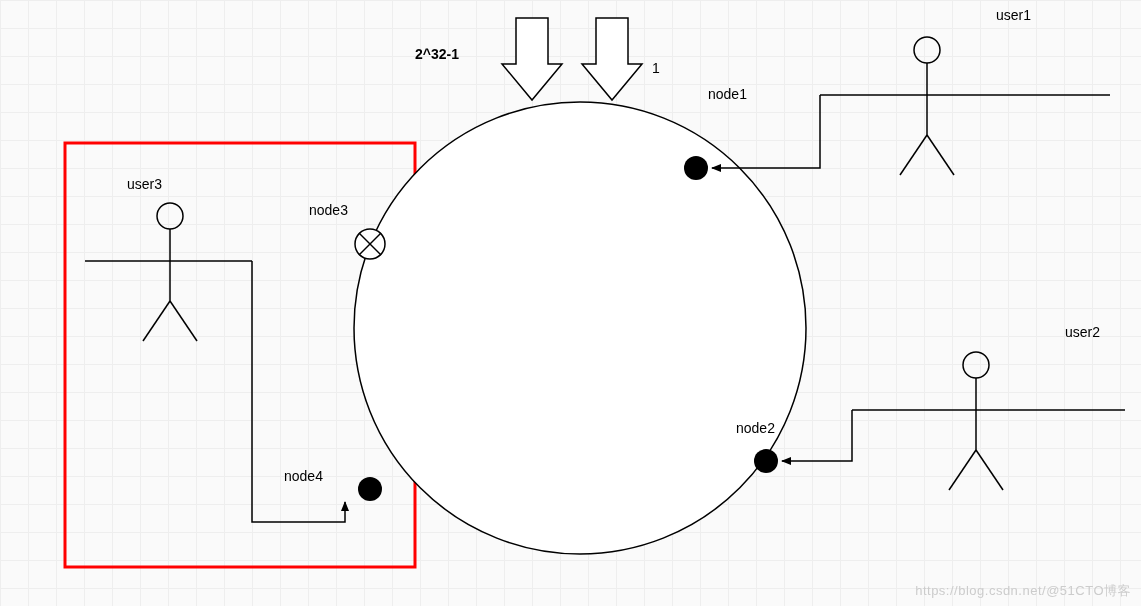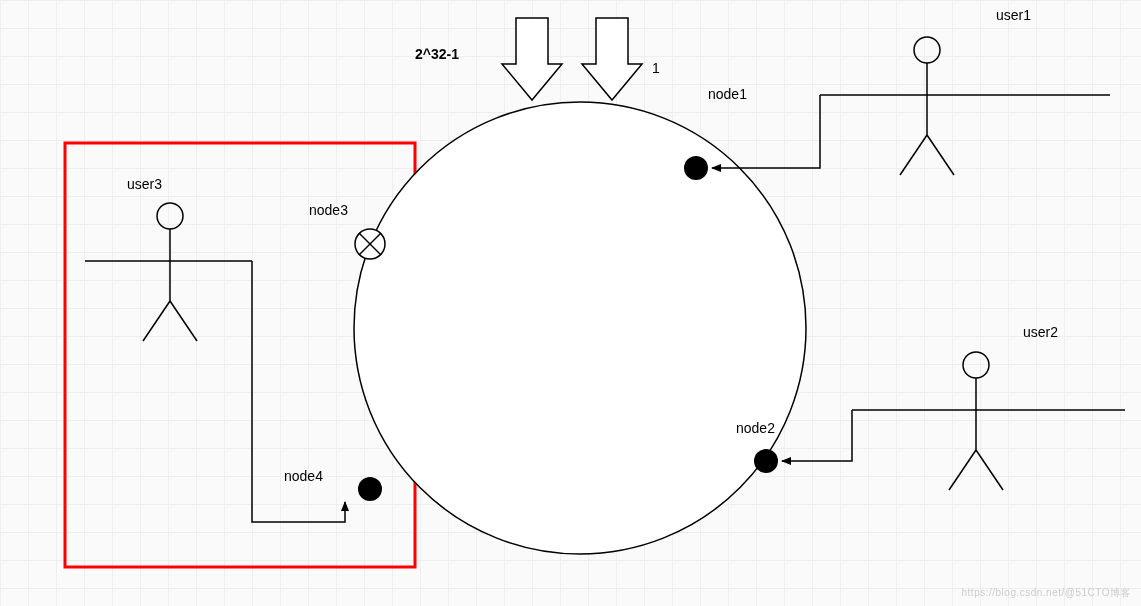--- a/index.html
+++ b/index.html
@@ -17,21 +17,21 @@
       color: #000;
       overflow: hidden;
     }
     .label { position: absolute; white-space: nowrap; }
     svg { position: absolute; top: 0; left: 0; }
     .watermark {
       position: absolute;
       bottom: 6px;
       right: 10px;
       color: #ccc;
-      font-size: 10px;
+      font-size: 13px;
       letter-spacing: 0.5px;
       pointer-events: none;
     }
   </style>
 </head>
 <body>
 
 <svg width="1141" height="606" viewBox="0 0 1141 606">
   <defs>
     <marker id="arrowhead" markerWidth="10" markerHeight="8" refX="9" refY="4" orient="auto" markerUnits="userSpaceOnUse">
@@ -95,16 +95,16 @@
 
 <span class="label" style="left:415px; top:46px;font-weight:bold;">2^32-1</span>
 <span class="label" style="left:652px; top:60px;">1</span>
 
 <span class="label" style="left:708px; top:63px;margin-top:23px;">node1</span>
 <span class="label" style="left:736px; top:420px;">node2</span>
 <span class="label" style="left:309px; top:202px;">node3</span>
 <span class="label" style="left:284px; top:468px;">node4</span>
 
 <span class="label" style="left:996px; top:7px;">user1</span>
-<span class="label" style="left:1023px; top:324px;text-align:center;">user2</span>
+<span class="label" style="left:1065px; top:324px;text-align:center;">user2</span>
 <span class="label" style="left:127px; top:176px;">user3</span>
 
 <span class="watermark">https://blog.csdn.net/@51CTO博客</span>
 
 </body></html>

